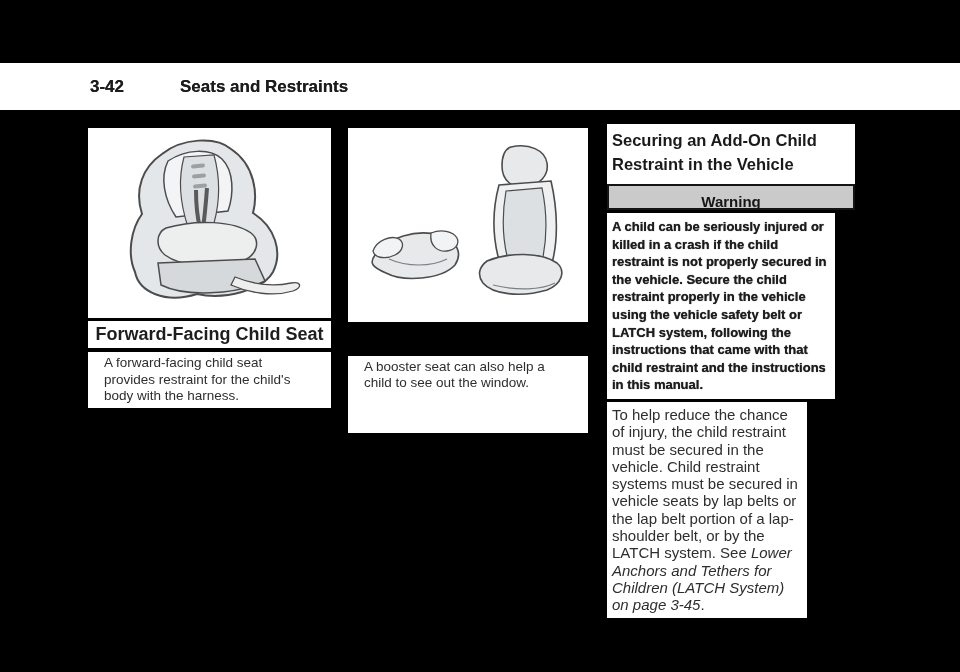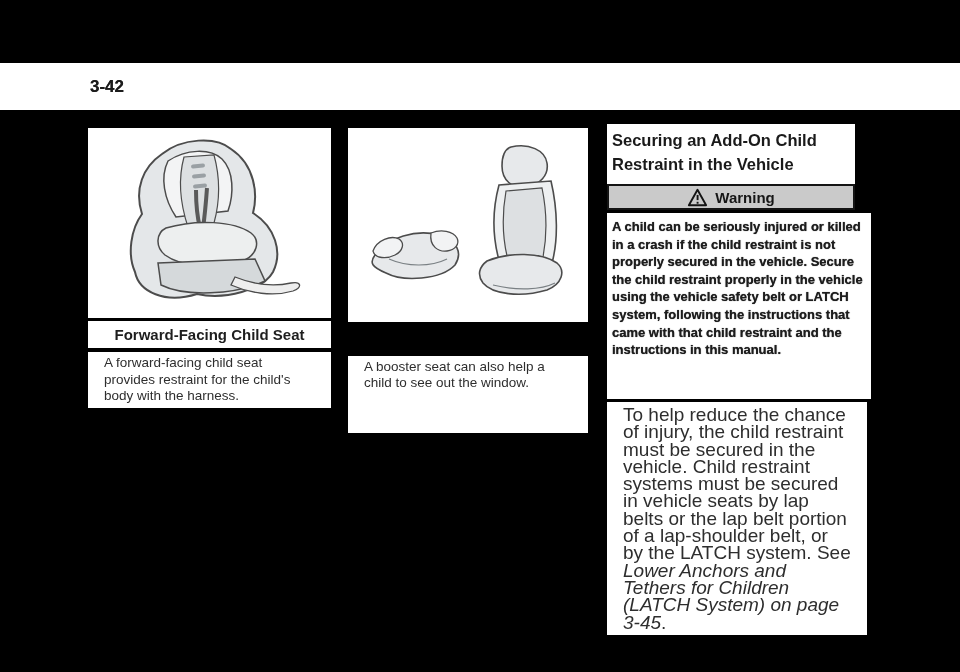--- a/index.html
+++ b/index.html
@@ -11,50 +11,51 @@
   
   #header-band{left:0;top:63px;width:960px;height:47px;display:flex;align-items:center;}
   #header-band .pgnum{margin-left:90px;font-size:17px;font-weight:bold;color:#1c1c1c;
      text-shadow:0 0 .6px #333;}
   #header-band .pgtitle{margin-left:22px;font-size:17px;font-weight:bold;color:#1c1c1c;
      text-shadow:0 0 .6px #333;}
   
   #left-image-box{left:88px;top:128px;width:243px;height:190px;display:flex;align-items:center;justify-content:center;}
   #mid-image-box{left:348px;top:128px;width:240px;height:194px;display:flex;align-items:center;justify-content:center;}
   
-  .caption-box{height:27px;font-size:15px;font-weight:bold;color:#1e1e1e;text-align:center;line-height:27px;}
+  .caption-box{height:27px;font-size:18px;font-weight:bold;color:#1e1e1e;text-align:center;line-height:27px;}
   #left-caption-box{left:88px;top:321px;width:243px;}
   #mid-caption-box{left:348px;top:325px;width:240px;}
   
   .para-box{font-size:13.5px;color:#2e2e2e;padding:3px 16px;}
   #left-text-box{left:88px;top:352px;width:243px;min-height:54px;line-height:16.5px;}
   #mid-text-box{left:348px;top:356px;width:240px;min-height:77px;line-height:15.5px;}
   
   #right-heading-box{left:607px;top:124px;width:248px;height:64px;padding:4px 5px;
      font-size:16.5px;font-weight:bold;color:#1a1a1a;line-height:24px;}
   #warning-bar{left:607px;top:184px;width:248px;height:26px;background:#cacaca;
-     border:2px solid #141414;display:flex;align-items:center;justify-content:center;gap:7px;}
+     border:2px solid #141414;display:flex;align-items:center;gap:7px;flex-direction:column;}
   #warning-bar .wlabel{font-size:15px;font-weight:bold;color:#161616;}
-  #warning-text-box{left:607px;top:213px;width:264px;height:186px;padding:5px 5px;
+  #warning-text-box{left:607px;top:213px;width:228px;height:186px;padding:5px 5px;
      font-size:13px;font-weight:bold;color:#1d1d1d;line-height:17.6px;text-shadow:0 0 .8px #2a2a2a;overflow:hidden;}
-  #final-para-box{left:607px;top:402px;width:260px;min-height:158px;padding:4px 16px;
-     font-size:19px;color:#2e2e2e;line-height:17.3px;}
+  #final-para-box{left:607px;top:402px;width:200px;min-height:158px;padding:4px 5px;
+     font-size:15px;color:#2e2e2e;line-height:17.3px;}
   #final-para-box .xref{font-style:italic;}
   
   #watermark{position:absolute;right:16px;top:634px;font-size:23px;font-weight:bold;
      color:#8e8e8e;letter-spacing:.5px;}
   svg{display:block;}
 </style>
 </head>
 <body>
 
 <div id="canvas">
 
   <div class="box" id="header-band">
     <span class="pgnum">3-42</span>
+    <span class="pgtitle">Seats and Restraints</span>
   </div>
 
   <div class="box" id="left-image-box">
     <svg width="212" height="178" viewBox="0 0 212 178">
       <path d="M58 20 C78 4 112 2 127 15 C151 31 154 60 149 79 C171 93 179 118 169 138 C159 156 121 166 93 160 C61 170 35 158 31 138 C23 120 27 95 38 80 C30 55 39 33 58 20 Z" fill="#e4e7e9" stroke="#4c4c4c" stroke-width="2"></path>
       <path d="M64 27 C82 15 106 14 118 25 C130 37 130 60 124 77 L72 83 C60 65 56 43 64 27 Z" fill="#f3f4f5" stroke="#4c4c4c" stroke-width="1.5"></path>
       <path d="M80 23 L110 21 C116 43 116 67 110 89 L84 93 C76 69 74 45 80 23 Z" fill="#dde0e2" stroke="#4c4c4c" stroke-width="1.2"></path>
       <rect x="87" y="30" width="14" height="4" rx="2" fill="#9aa0a4" transform="rotate(-6 94 32)"></rect>
       <rect x="88" y="40" width="14" height="4" rx="2" fill="#9aa0a4" transform="rotate(-6 95 42)"></rect>
       <rect x="89" y="50" width="14" height="4" rx="2" fill="#9aa0a4" transform="rotate(-6 96 52)"></rect>

